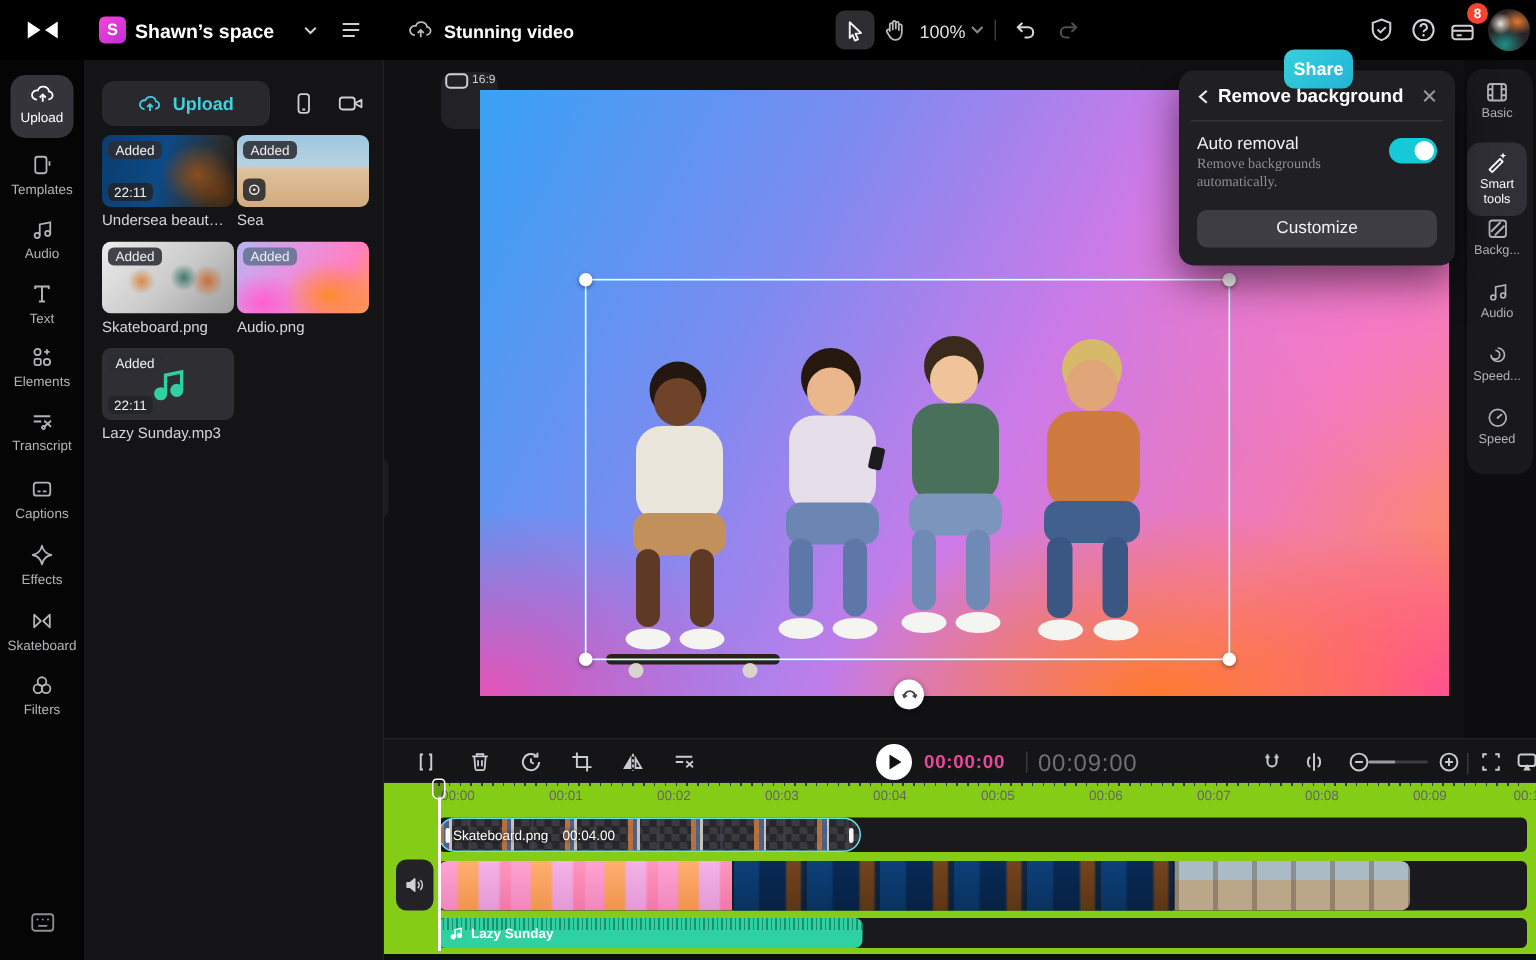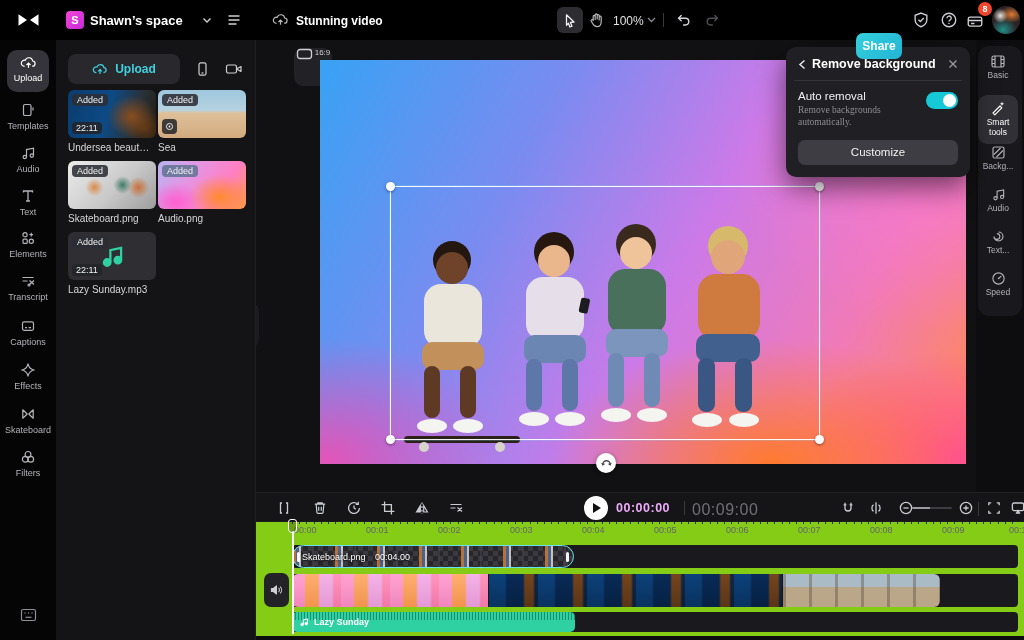--- a/index.html
+++ b/index.html
@@ -130,21 +130,21 @@
   .rn-active { background:#303036; border-radius:9px; padding:5px 0 6px; color:#fff; }
   .rn-active .lb { color:#fff; }
 
   
   #toolbar { position:absolute; left:256px; top:492px; width:768px; height:30px; background:#151518;
     border-top:1px solid #222226; border-bottom:1px solid #1d1d21; z-index:6; }
   .tb-ic { position:absolute; top:7px; }
   .play-btn { position:absolute; left:328px; top:3px; width:24px; height:24px; border-radius:50%; background:#fff;
     display:flex; align-items:center; justify-content:center; }
   .play-tri { width:0; height:0; border-left:8px solid #111; border-top:5px solid transparent; border-bottom:5px solid transparent; margin-left:2px; }
-  .cur-time { position:absolute; left:360px; top:8px; font-size:12.5px; font-weight:bold; color:#f0abfc; letter-spacing:.5px; }
+  .cur-time { position:absolute; left:360px; top:8px; font-size:12.5px; font-weight:bold; color:#ec4899; letter-spacing:.5px; }
   .time-div { position:absolute; left:428px; top:8px; width:1px; height:14px; background:#3a3a3e; }
   .tot-time { position:absolute; left:436px; top:8px; font-size:16px; color:#6f6f76; letter-spacing:.5px; }
   .slider { position:absolute; left:656px; top:14px; width:40px; height:2px; border-radius:2px;
     background:linear-gradient(90deg,#9a9aa0 0 45%, #3c3c42 45%); }
 
   
   #timeline { position:absolute; left:256px; top:518px; width:768px; height:118px; background:#84cc16; }
   .ruler { position:absolute; left:0; top:0; width:768px; height:24px;
     background-image:repeating-linear-gradient(90deg, #33333a 0 1px, transparent 1px 7.2px);
     background-size:724px 3px; background-position:36px 3px; background-repeat:no-repeat; }
@@ -587,21 +587,21 @@
           </svg>
         </span>
       <span class="lb">Audio</span>
     </div>
     <div class="rn-item" style="top:189px;">
       <span class="ic">
           <svg width="15" height="15" viewBox="0 0 16 16" fill="none" stroke="#b2b2b8" stroke-width="1.2">
             <path d="M8 3.2 a4.8 4.8 0 1 1 -4.8 4.8 a3.1 3.1 0 1 0 3.1-3.1"></path>
           </svg>
         </span>
-      <span class="lb">Text...</span>
+      <span class="lb">Speed...</span>
     </div>
     <div class="rn-item" style="top:231px;">
       <span class="ic">
           <svg width="15" height="15" viewBox="0 0 16 16" fill="none" stroke="#b2b2b8" stroke-width="1.2">
             <circle cx="8" cy="8" r="6"></circle>
             <path d="M8 8 L11 5.4"></path>
             <circle cx="8" cy="8" r=".8" fill="#b2b2b8" stroke="none"></circle>
           </svg>
         </span>
       <span class="lb">Speed</span>

